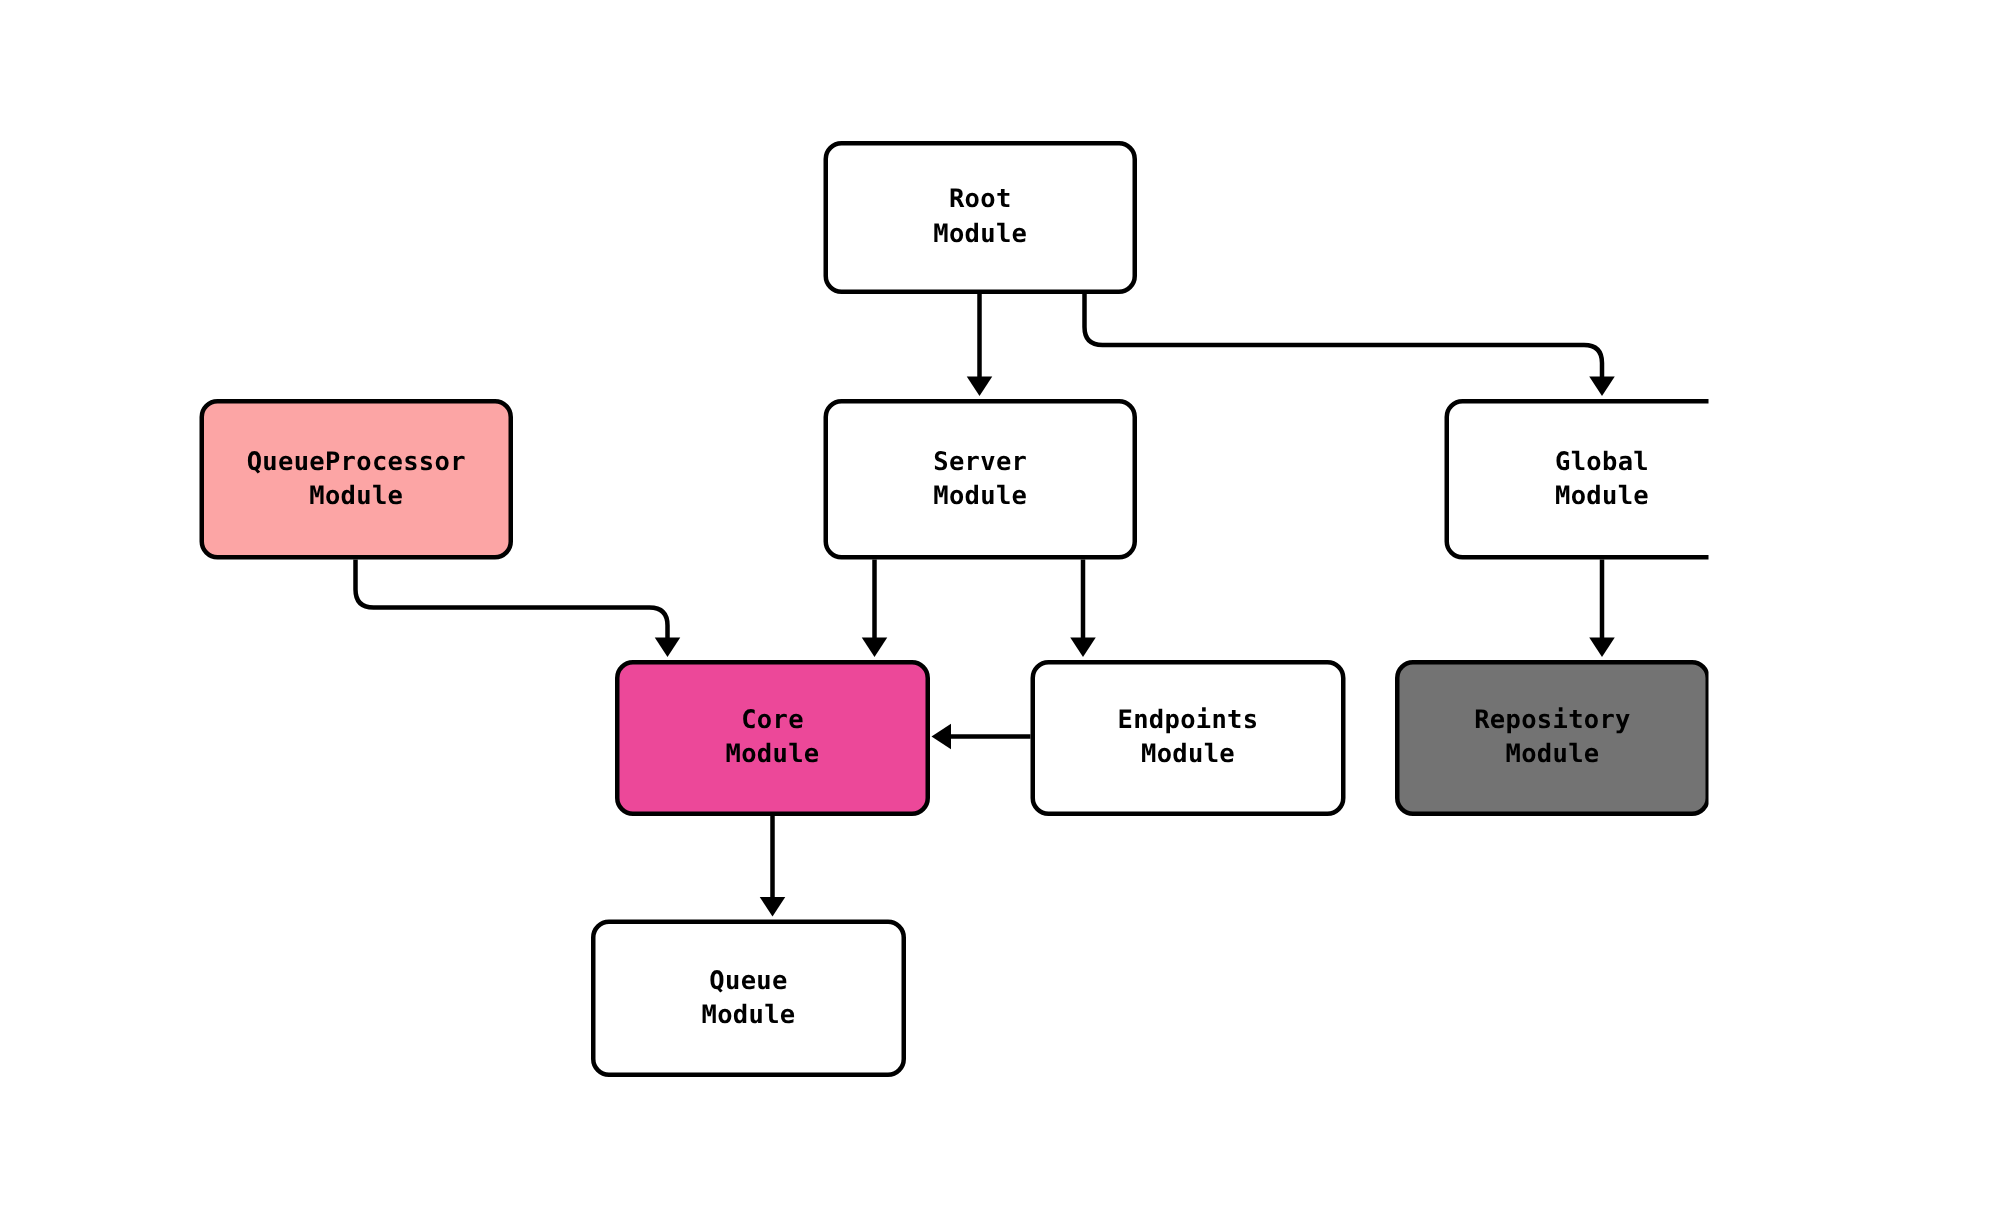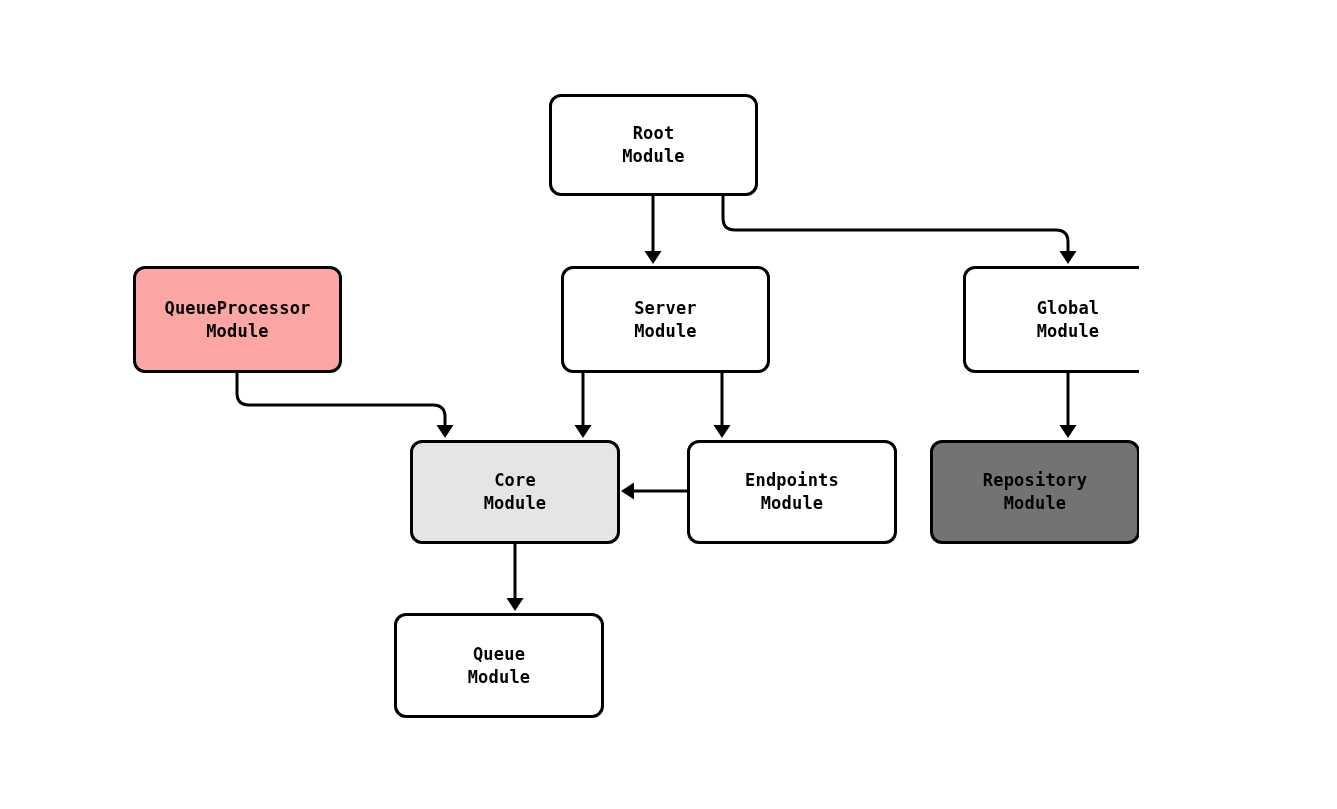--- a/index.html
+++ b/index.html
@@ -81,31 +81,31 @@
   <div class="node" style="left: 549px; top: 94px; width: 209px; height: 102px; border-color: rgb(0, 0, 0); background: rgb(255, 255, 255);">
     <span class="node-label">Root</span>
     <span class="node-label">Module</span>
   </div>
 
   <div class="node" style="left: 133px; top: 266px; width: 209px; height: 107px; border-color: rgb(0, 0, 0); background: #fca5a5;">
     <span class="node-label">QueueProcessor</span>
     <span class="node-label">Module</span>
   </div>
 
-  <div class="node" style="left: 561px; top: 266px; width: 209px; height: 107px; border-color: rgb(0, 0, 0); background: rgb(255, 255, 255);">
+  <div class="node" style="left: 549px; top: 266px; width: 209px; height: 107px; border-color: rgb(0, 0, 0); background: rgb(255, 255, 255);">
     <span class="node-label">Server</span>
     <span class="node-label">Module</span>
   </div>
 
   <div class="node" style="left: 963px; top: 266px; width: 210px; height: 107px; border-color: rgb(0, 0, 0); background: rgb(255, 255, 255);">
     <span class="node-label">Global</span>
     <span class="node-label">Module</span>
   </div>
 
-  <div class="node" style="left: 410px; top: 440px; width: 210px; height: 104px; border-color: rgb(0, 0, 0); background: #e5e5e5;">
+  <div class="node" style="left: 410px; top: 440px; width: 210px; height: 104px; border-color: rgb(0, 0, 0); background: #ec4899;">
     <span class="node-label">Core</span>
     <span class="node-label">Module</span>
   </div>
 
   <div class="node" style="left: 687px; top: 440px; width: 210px; height: 104px; border-color: rgb(0, 0, 0); background: rgb(255, 255, 255);">
     <span class="node-label">Endpoints</span>
     <span class="node-label">Module</span>
   </div>
 
   <div class="node" style="left: 930px; top: 440px; width: 210px; height: 104px; border-color: rgb(0, 0, 0); background: #737373;">

